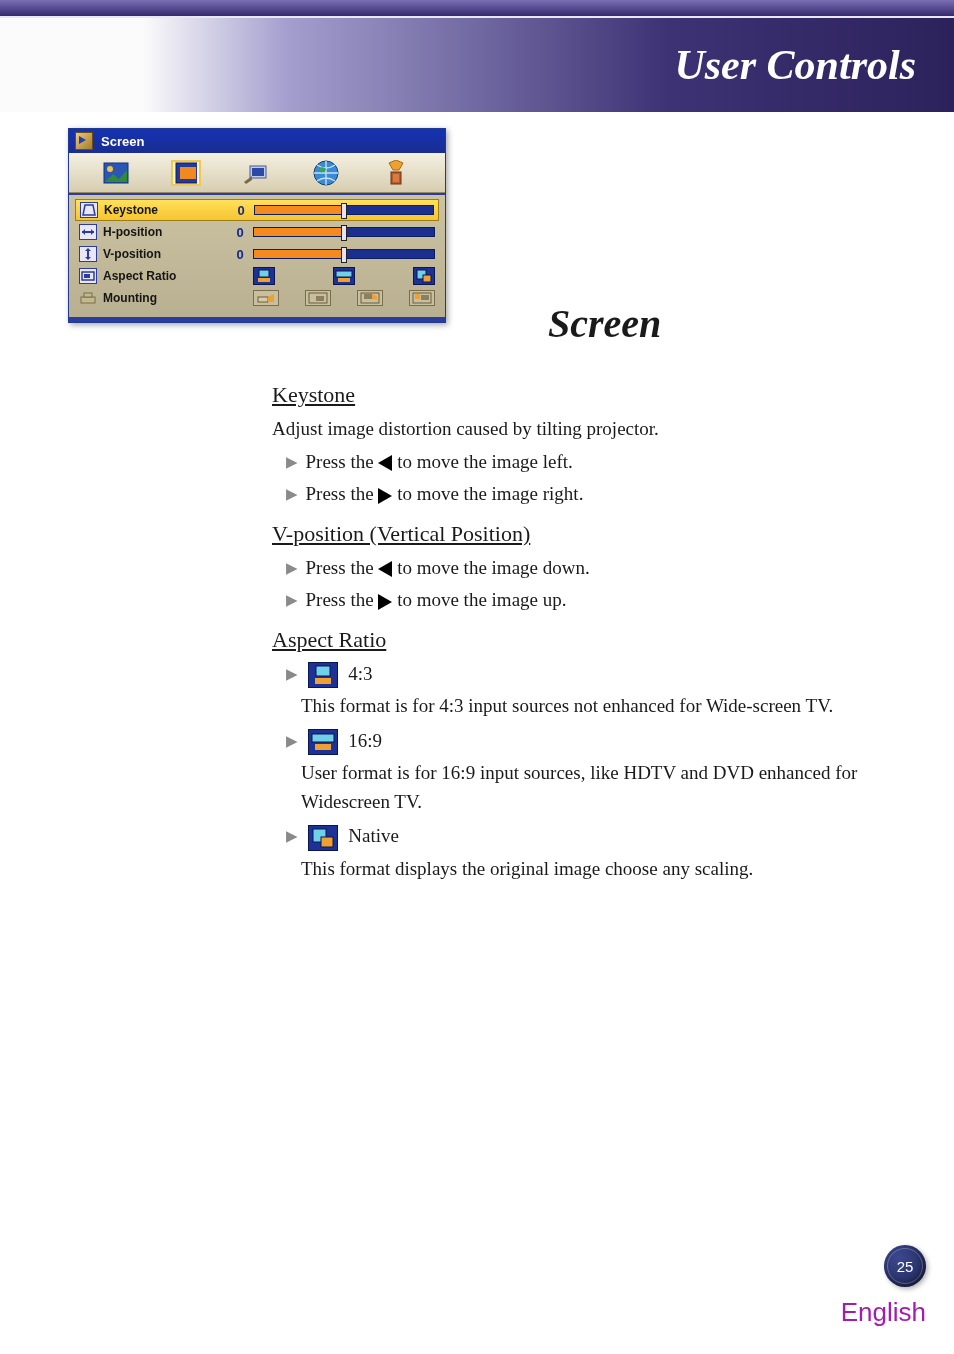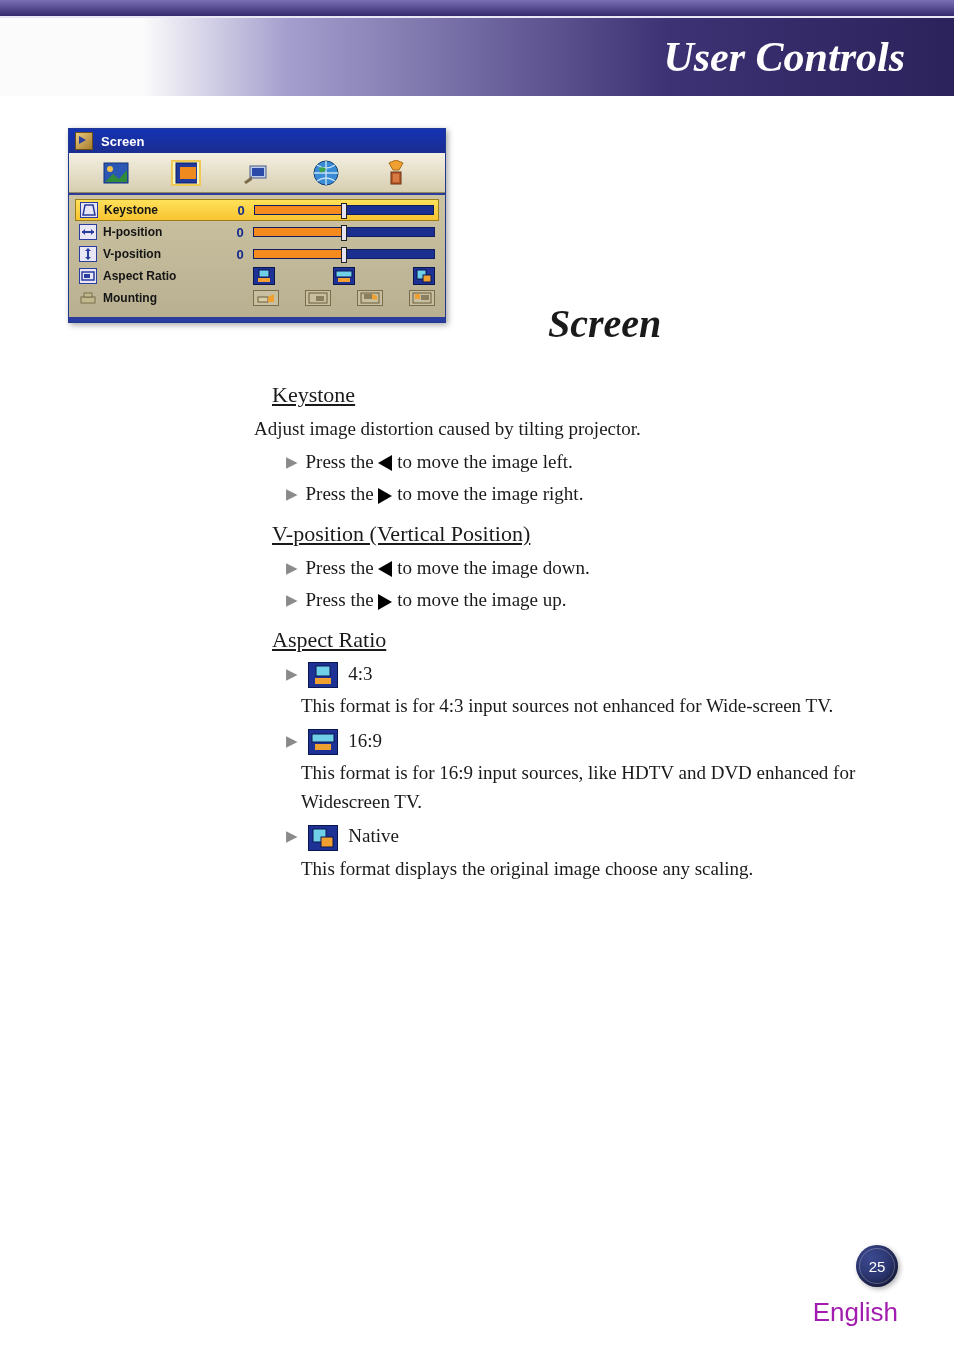--- a/index.html
+++ b/index.html
@@ -4,24 +4,24 @@
 <style>
   * { margin:0; padding:0; box-sizing:border-box; }
   body {
     width:954px; height:1354px;
     background:#fff;
     font-family: Georgia, 'Times New Roman', serif;
     color:#1a1a1a; position:relative;
   }
   .top-bar { height:16px; background:linear-gradient(to bottom,#7a6fb5,#362a6e); }
   .header-strip {
-    height:80px;
+    height:96px;
     background:linear-gradient(to right,#fbfbfb 0%,#fbfbfb 15%,#a49fce 30%,#3d3274 70%,#2c225b 100%);
     display:flex; align-items:center; justify-content:flex-end;
-    padding-right:49px;
+    padding-right:38px;
     border-top:2px solid #e9e7f3;
   }
   .header-strip h1 {
     color:#fff; font-style:italic; font-family:'Palatino Linotype', Georgia, serif;
     font-size:42px; font-weight:bold;
   }
   
   .osd-window {
     position:absolute; left:68px; top:128px;
     width:378px;
@@ -108,21 +108,21 @@
   .content {
     position:absolute; left:254px; top:370px; width:630px;
     font-family:'Palatino Linotype', Georgia, serif;
     font-size:19px; line-height:1.5;
   }
   .sect-title {
     text-decoration:underline; font-size:22px;
     margin-top:8px; margin-bottom:4px; font-weight:normal;
     text-indent:18px;
   }
-  .desc { margin-bottom:4px; }
+  .desc { margin-left:18px; margin-bottom:4px; }
   .bullet-row {
     margin-left:32px; display:flex; align-items:flex-start;
     margin-bottom:4px;
   }
   .bullet-row .bchev {
     color:#8a8a8a; margin-right:8px; font-size:15px; margin-top:3px;
   }
   .bullet-row .btxt { flex:1; }
   .arrow-left, .arrow-right {
     display:inline-block; width:0; height:0;
@@ -140,21 +140,21 @@
     display:inline-flex; width:30px; height:26px; background:#1e3296;
     border:1px solid #0a1650; vertical-align:middle;
     align-items:center; justify-content:center; margin:0 6px 0 2px;
   }
   .sub-desc {
     margin-left:47px; margin-bottom:6px;
   }
   .footer {
     position:absolute; right:0; bottom:0;
     width:954px; display:flex; justify-content:flex-end; align-items:center;
-    padding:0 56px 26px 0; flex-direction:column; gap:10px;
+    padding:0 28px 26px 0; flex-direction:column; gap:10px;
   }
   .page-badge {
     width:42px; height:42px; border-radius:50%;
     background:radial-gradient(circle at 35% 30%,#3b488f,#1d2450);
     color:#fff; display:flex; align-items:center; justify-content:center;
     font-family:Arial,sans-serif; font-size:15px; align-self:flex-end;
     box-shadow:inset -3px -3px 6px rgba(0,0,0,0.4), 2px 2px 5px rgba(0,0,0,0.3);
     position:relative;
   }
   .page-badge::before{
@@ -382,21 +382,21 @@
     <span class="btxt">
       <span class="aspect-icon">
           <svg width="24" height="20">
             <rect x="1" y="2" width="22" height="8" fill="#6fd0e8" stroke="#0a1650"></rect>
             <rect x="4" y="12" width="16" height="6" fill="#f0a030"></rect>
           </svg>
         </span>
       <span>16:9</span>
     </span>
   </div>
-  <div class="sub-desc">This format is for 16:9 input sources, like HDTV and DVD enhanced for Widescreen TV.</div>
+  <div class="sub-desc">User format is for 16:9 input sources, like HDTV and DVD enhanced for Widescreen TV.</div>
 
   <div class="bullet-row">
     <span class="bchev">▶</span>
     <span class="btxt">
       <span class="aspect-icon">
           <svg width="22" height="20">
             <rect x="1" y="1" width="13" height="13" fill="#6fd0e8" stroke="#0a1650"></rect>
             <rect x="9" y="9" width="12" height="10" fill="#f0a030" stroke="#0a1650"></rect>
           </svg>
         </span>

